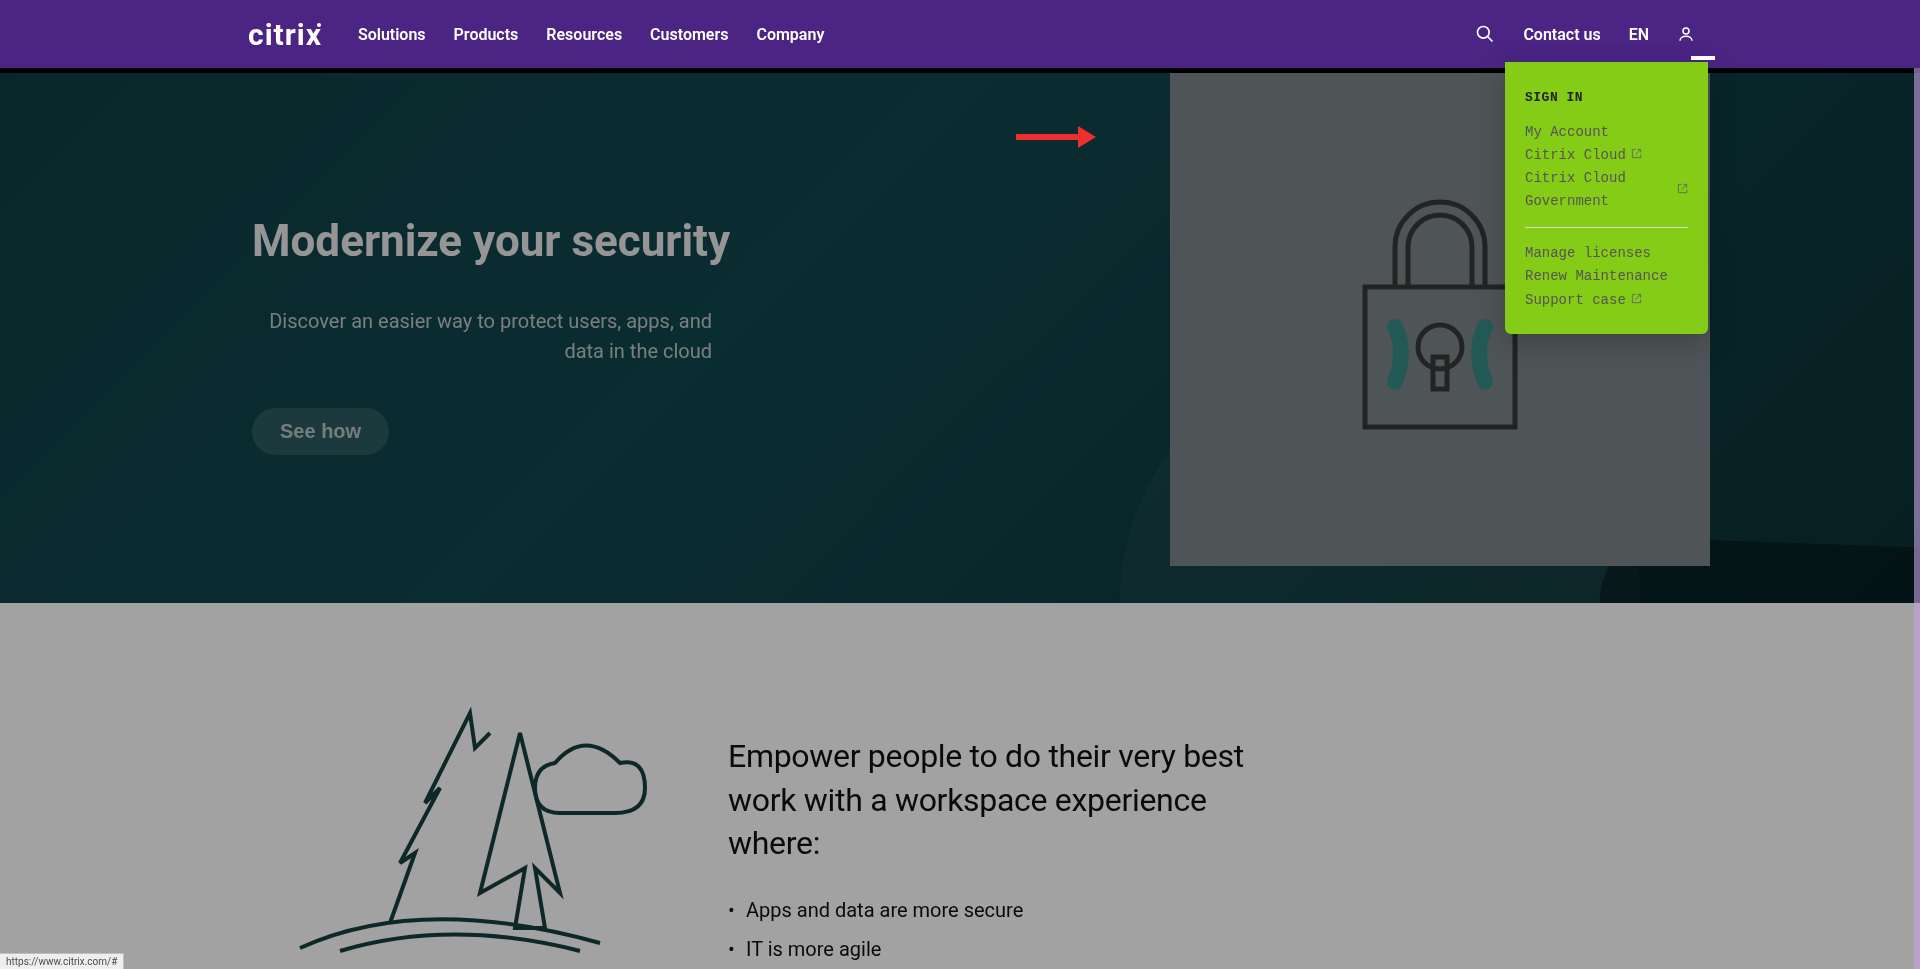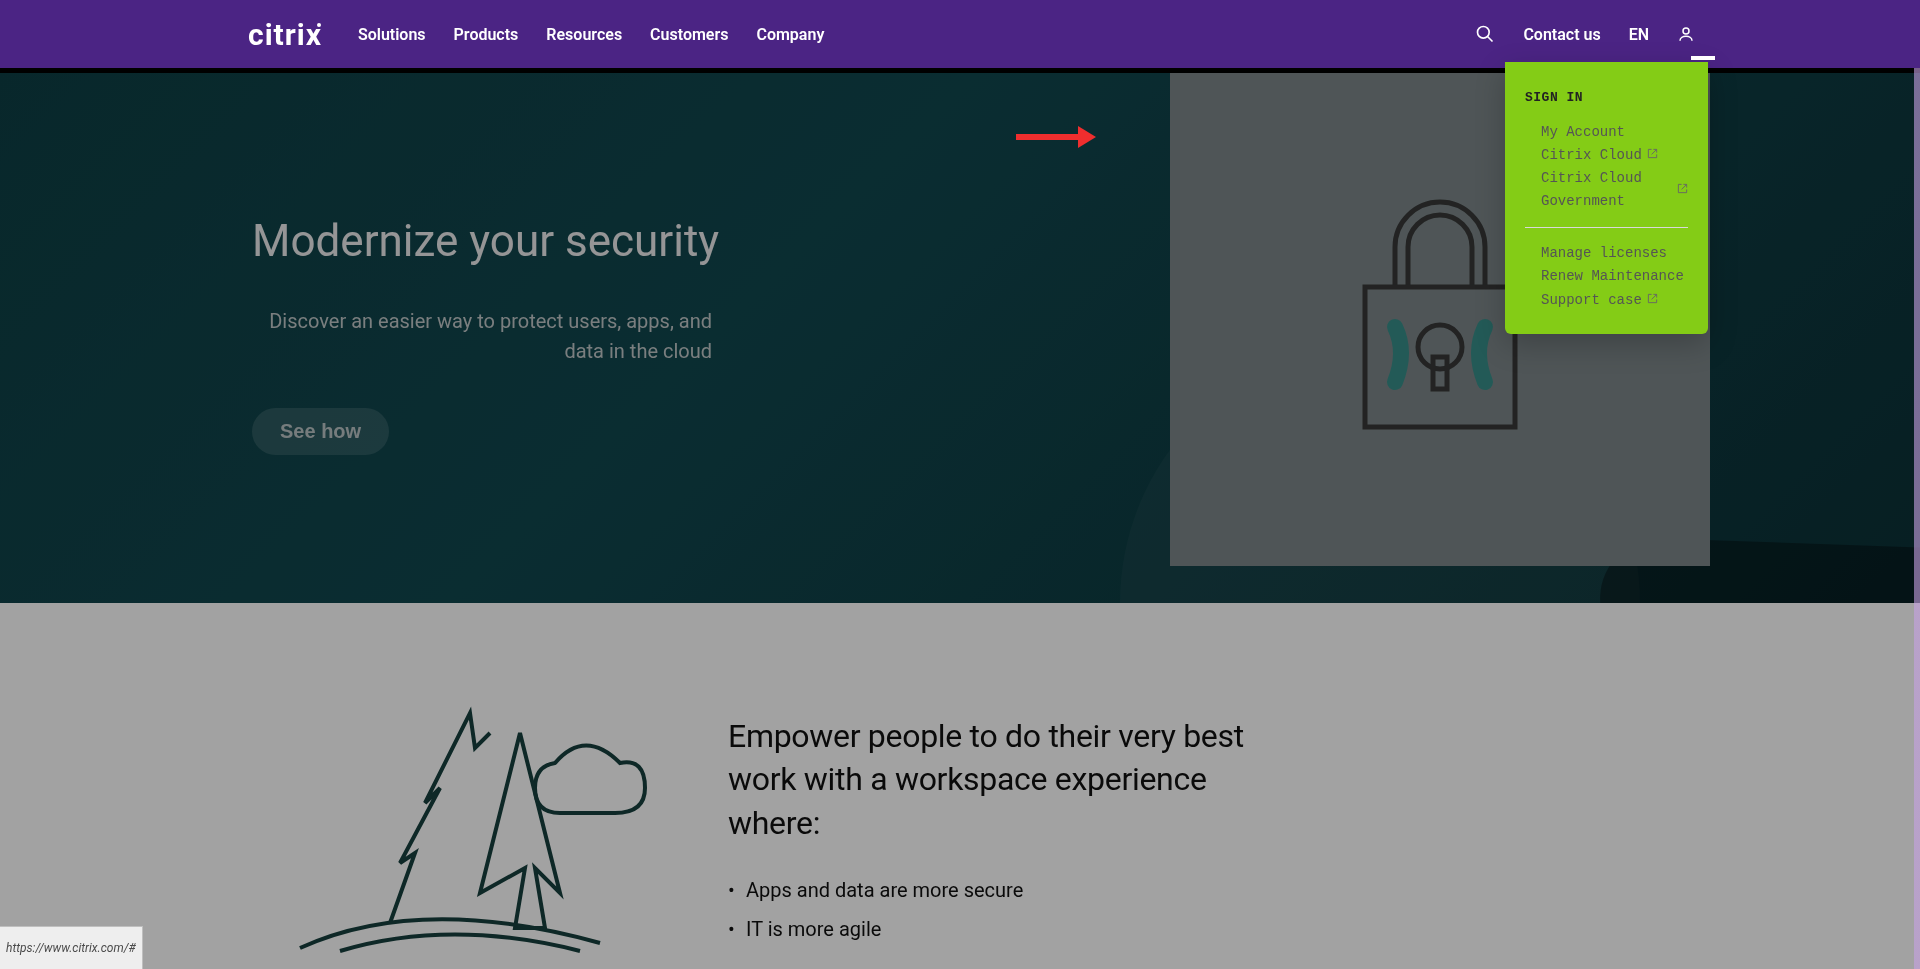--- a/index.html
+++ b/index.html
@@ -53,21 +53,21 @@
     width:203px; background:#84cc16; color:#333;
     border-radius:0 0 6px 6px;
     box-shadow:0 10px 30px rgba(0,0,0,.22);
     z-index:60;
     padding:28px 20px 22px 20px;
     font-family:Liberation Mono, monospace;
   }
   .dropdown h5 {
     font-size:13px; font-weight:700; letter-spacing:.5px; margin-bottom:16px; color:#222;
   }
-  .dropdown ul { list-style:none;margin-left:16px; }
+  .dropdown ul { list-style:none; }
   .dropdown li {
     font-size:14px; color:#555; line-height:1.65; cursor:pointer;
     display:flex; align-items:center; gap:5px;
   }
   .dropdown hr {
     border:none; border-top:1px solid #d9d9d9; margin:14px 0;
   }
   .ext-icon svg{ display:inline-block; }
 
   
@@ -92,21 +92,21 @@
     position:absolute; right:280px; bottom:-260px;
     width:520px; height:520px; border-radius:50%;
     background:rgba(255,255,255,.035);
   }
   .hero-inner {
     position:relative; display:flex; height:100%;
     padding-left:252px; align-items:center;
   }
   .hero-text { width:540px; color:#fff; }
   .hero-title {
-    font-size:44px; font-weight:400; line-height:1.15;
+    font-size:44px; font-weight:700; line-height:1.15;
     color:#e9e9eb; margin-bottom:40px;
   }
   .hero-sub {
     font-size:20px; color:#bfc6c7; line-height:1.5;
     margin-bottom:42px; max-width:460px;text-align:right;
   }
   .hero-btn {
     display:inline-block;
     background:rgba(255,255,255,.12);
     color:#b9c3c4; font-size:20px; font-weight:600;
@@ -118,21 +118,21 @@
     width:540px; height:498px;
     background:#7c8688; 
     display:flex; align-items:center; justify-content:center;
   }
   .lock-svg { opacity:.85; }
 
   
   .empower {
     position:relative; width:100%; height:366px;
     background:#fdfdfd; color:#111;
-    display:flex; align-items:center; padding-top:92px;
+    display:flex; align-items:flex-end; padding-top:92px;
   }
   .empower-illus{
     position:absolute; left:240px; top:90px;
     width:440px; height:260px;
   }
   .empower-text{
     margin-left:728px; max-width:560px;
   }
   .empower-title{
     font-size:32px; font-weight:400; line-height:1.35;
@@ -158,24 +158,23 @@
   }
   .annot-head{
     width:0; height:0; border-top:11px solid transparent;
     border-bottom:11px solid transparent; border-left:18px solid #ef2e2e;
   }
 
   
   .status-link{
     position:absolute; left:0; bottom:0;
     background:#eeeeee; color:#4b4b4b;
-    font-size:12px; padding:14px 6px;
+    font-size:10px; padding:2px 6px;
     border:1px solid #bfbfbf; border-left:none; border-bottom:none;
     z-index:100;
-    font-style:italic;
   }
 
   
   .scroll-hint{
     position:absolute; right:0; top:68px; bottom:0; width:6px;
     background:linear-gradient(#c7a1e4,#c7a1e4);
     opacity:.6; z-index:55;
   }
 </style>
 </head>

